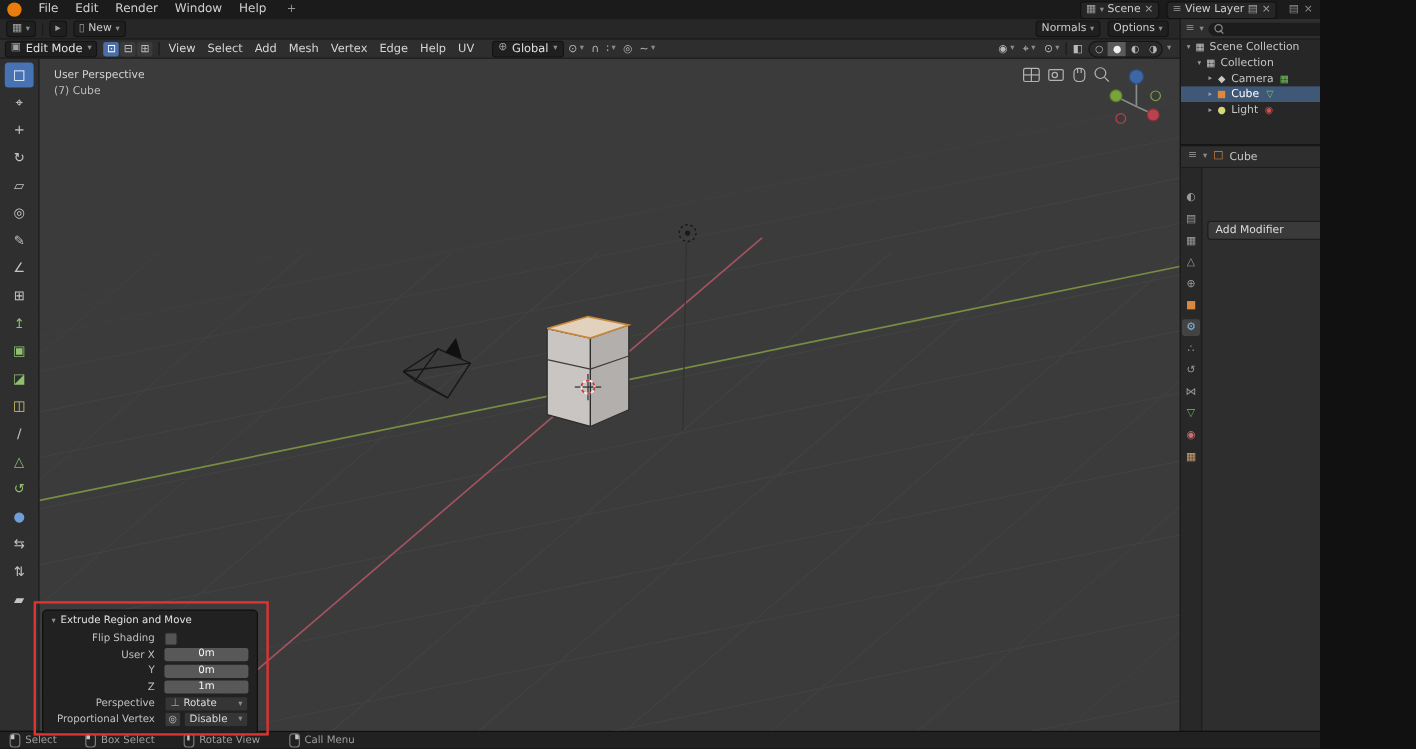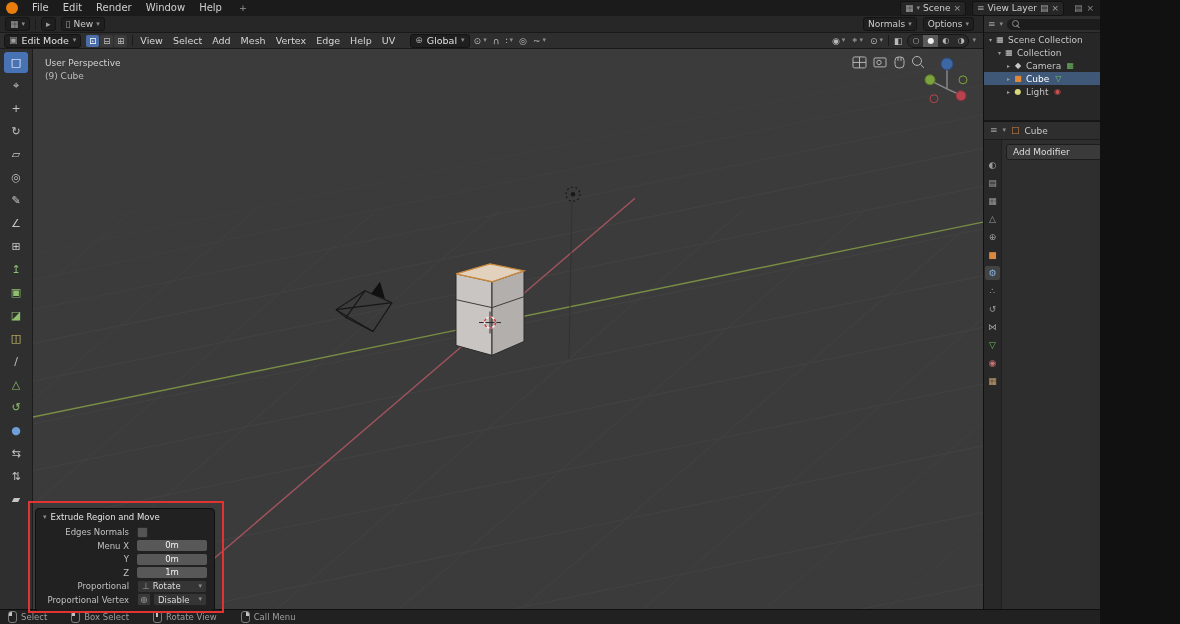--- a/index.html
+++ b/index.html
@@ -77,21 +77,21 @@
   .out-exp{width:9px;font-size:6px;color:#9a9a9a;text-align:center;flex:none;}
   .out-icon{width:10px;text-align:center;font-size:8px;flex:none;margin-right:3px;line-height:1;}
   .out-label{margin-right:4px;}
   .out-controls{margin-left:auto;display:flex;gap:4px;color:#8d8d8d;font-size:7px;}
   .props{flex:1;display:flex;flex-direction:column;min-height:0;background:#2e2e2e;}
   .props-header{height:17px;flex:none;display:flex;align-items:center;gap:5px;padding:0 6px;border-bottom:1px solid #1e1e1e;font-size:9px;}
   .props-body{flex:1;display:flex;min-height:0;}
   .tabstrip{width:17px;flex:none;background:#282828;border-right:1px solid #1f1f1f;display:flex;flex-direction:column;align-items:center;padding-top:18px;gap:4px;}
   .ptab{width:15px;height:14px;display:flex;align-items:center;justify-content:center;font-size:9px;border-radius:2px;color:#9a9a9a;}
   .ptab.active{background:#434343;}
-  .props-main{flex:1;padding:4px 4px;}
+  .props-main{flex:1;padding:4px 4px;margin-top:40px;}
   .add-modifier{height:14px;background:#3a3a3a;border:1px solid #1d1d1d;border-radius:3px;display:flex;align-items:center;padding:0 6px;color:#dedede;font-size:9px;}
   .add-modifier .chev{margin-left:auto;}
   
   .statusbar{height:14px;flex:none;background:#212121;border-top:1px solid #0f0f0f;display:flex;align-items:center;gap:24px;padding:0 8px;font-size:8.5px;color:#9e9e9e;}
   .hint{display:flex;align-items:center;gap:4px;}
   .mouse{width:7px;height:10px;border:1px solid #7c7c7c;border-radius:3px;position:relative;flex:none;}
   .mouse::before{content:"";position:absolute;background:#c4c4c4;}
   .mouse.left::before{left:0;top:0;width:3px;height:4px;border-radius:2px 0 0 0;}
   .mouse.mid::before{left:2px;top:0;width:2px;height:5px;}
   .mouse.right::before{right:0;top:0;width:3px;height:4px;border-radius:0 2px 0 0;}
@@ -387,46 +387,46 @@
               <circle cx="914" cy="15" r="6" fill="#3d66a5" stroke="#2b4a7a"></circle>
               <circle cx="897" cy="31" r="5" fill="#7ba33c" stroke="#5a7a2a"></circle>
               <circle cx="928" cy="47" r="5" fill="#b8434e" stroke="#8a2f38"></circle>
               <circle cx="901" cy="50" r="4" fill="none" stroke="#b8434e"></circle>
               <circle cx="930" cy="31" r="4" fill="none" stroke="#7ba33c"></circle>
             </g>
           </svg>
 
           <div class="vp-overlay-text">
             <div>User Perspective</div>
-            <div class="l2">(9) Cube</div>
+            <div class="l2">(7) Cube</div>
           </div>
 
           <div class="op-panel">
             <div class="op-header">
               <span class="chev">▾</span>
               <span>Extrude Region and Move</span>
             </div>
             <div class="op-row">
-              <span class="op-label">Edges Normals</span>
+              <span class="op-label">Flip Shading</span>
               <span class="op-check"></span>
             </div>
             <div class="op-row">
-              <span class="op-label">Menu X</span>
+              <span class="op-label">User X</span>
               <span class="op-field">0m</span>
             </div>
             <div class="op-row">
               <span class="op-label">Y</span>
               <span class="op-field">0m</span>
             </div>
             <div class="op-row">
               <span class="op-label">Z</span>
               <span class="op-field">1m</span>
             </div>
             <div class="op-row">
-              <span class="op-label">Proportional</span>
+              <span class="op-label">Perspective</span>
               <span class="op-dd">
                 <span class="gicon">⊥</span>
                 <span>Rotate</span>
                 <span class="chev">▾</span>
               </span>
             </div>
             <div class="op-row">
               <span class="op-label">Proportional Vertex</span>
               <span class="prop-toggle">◎</span>
               <span class="op-dd">

